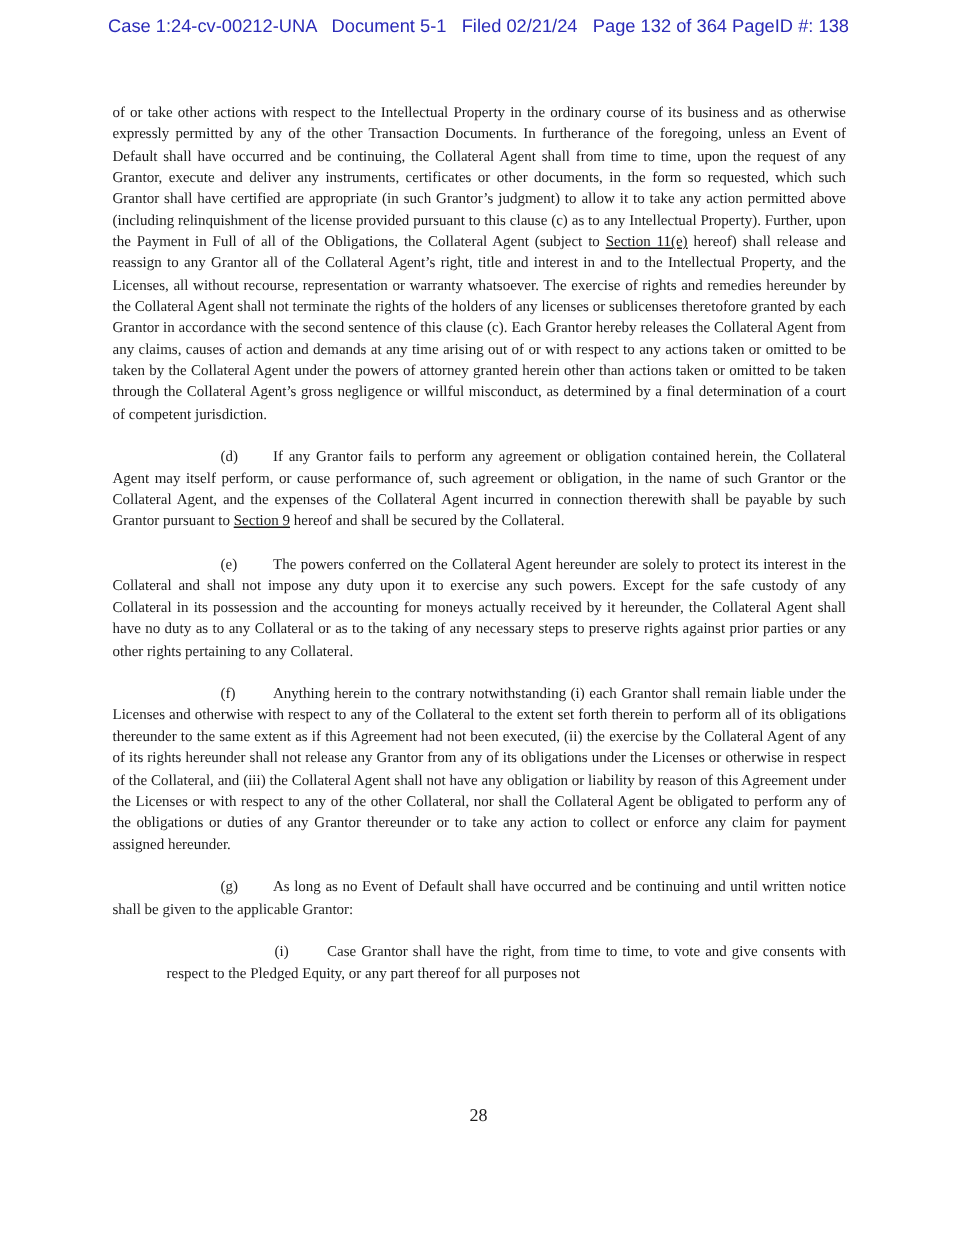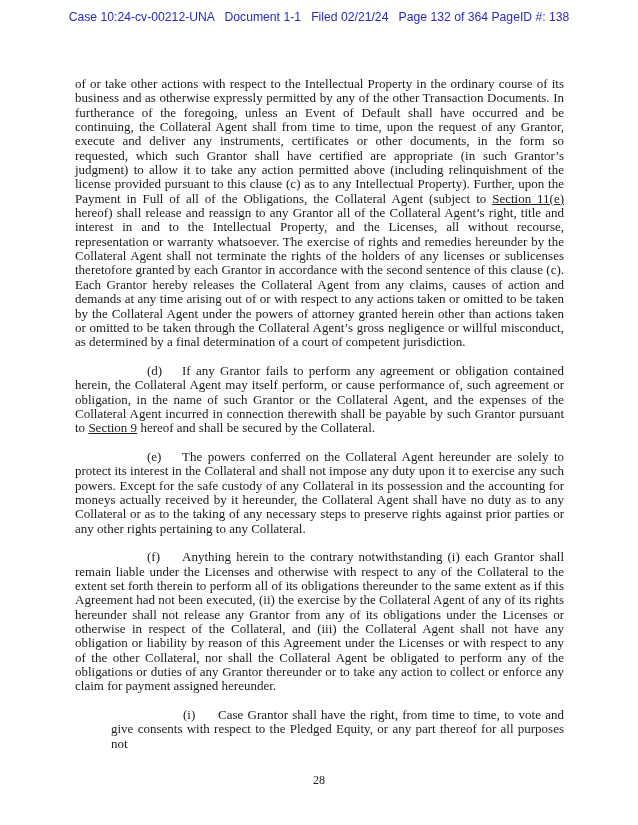--- a/index.html
+++ b/index.html
@@ -4,50 +4,50 @@
 <style>
   html, body { margin: 0; padding: 0; background: #ffffff; }
   body { width: 638px; height: 825px; position: relative; overflow: hidden; }
   .header {
     position: absolute; top: 10px; left: 0; width: 638px; text-align: center;
     font-family: "Liberation Sans", sans-serif; font-size: 12.2px; color: #2a2ab8;
     white-space: pre; letter-spacing: 0px;
   }
   .page {
     position: absolute; top: 69px; left: 75px; width: 489px;
-    font-family: "Liberation Serif", serif; font-size: 13px; line-height: 14.35px;
+    font-family: "Liberation Serif", serif; font-size: 10px; line-height: 14.35px;
     color: #1a1a1a;
-    margin-top: 8px;
   }
   .page p { margin: 0 0 14.3px 0; text-align: justify; }
   .indent { display: inline-block; width: 72px; }
   .enum { display: inline-block; width: 35px; }
   u { text-decoration: underline; }
   .sub {
     margin-left: 36px !important; margin-right: 0;
   }
   .sub .indent { width: 72px; }
   .page-number {
-    position: absolute; top: 773px; left: 0; width: 638px; text-align: center;
+    position: absolute; top: 736px; left: 0; width: 638px; text-align: center;
     font-family: "Liberation Serif", serif; font-size: 12px; color: #1a1a1a;
   }
 </style>
 </head>
 <body>
 
-<div class="header"><span>Case 10:24-cv-00212-UNA</span>   <span>Document 1-1</span>   <span>Filed 02/21/24</span>   <span>Page 132 of 364</span> <span>PageID #: 138</span></div>
+<div class="header"><span>Case 1:24-cv-00212-UNA</span>   <span>Document 5-1</span>   <span>Filed 02/21/24</span>   <span>Page 132 of 364</span> <span>PageID #: 138</span></div>
 
 <div class="page">
 
   <p><span>of or take other actions with respect to the Intellectual Property in the ordinary course of its business and as otherwise expressly permitted by any of the other Transaction Documents. In furtherance of the foregoing, unless an Event of Default shall have occurred and be continuing, the Collateral Agent shall from time to time, upon the request of any Grantor, execute and deliver any instruments, certificates or other documents, in the form so requested, which such Grantor shall have certified are appropriate (in such Grantor’s judgment) to allow it to take any action permitted above (including relinquishment of the license provided pursuant to this clause (c) as to any Intellectual Property). Further, upon the Payment in Full of all of the Obligations, the Collateral Agent (subject to </span><u>Section 11(e)</u><span> hereof) shall release and reassign to any Grantor all of the Collateral Agent’s right, title and interest in and to the Intellectual Property, and the Licenses, all without recourse, representation or warranty whatsoever. The exercise of rights and remedies hereunder by the Collateral Agent shall not terminate the rights of the holders of any licenses or sublicenses theretofore granted by each Grantor in accordance with the second sentence of this clause (c). Each Grantor hereby releases the Collateral Agent from any claims, causes of action and demands at any time arising out of or with respect to any actions taken or omitted to be taken by the Collateral Agent under the powers of attorney granted herein other than actions taken or omitted to be taken through the Collateral Agent’s gross negligence or willful misconduct, as determined by a final determination of a court of competent jurisdiction.</span></p>
 
   <p><span class="indent"></span><span class="enum">(d)</span><span>If any Grantor fails to perform any agreement or obligation contained herein, the Collateral Agent may itself perform, or cause performance of, such agreement or obligation, in the name of such Grantor or the Collateral Agent, and the expenses of the Collateral Agent incurred in connection therewith shall be payable by such Grantor pursuant to </span><u>Section 9</u><span> hereof and shall be secured by the Collateral.</span></p>
 
   <p><span class="indent"></span><span class="enum">(e)</span><span>The powers conferred on the Collateral Agent hereunder are solely to protect its interest in the Collateral and shall not impose any duty upon it to exercise any such powers. Except for the safe custody of any Collateral in its possession and the accounting for moneys actually received by it hereunder, the Collateral Agent shall have no duty as to any Collateral or as to the taking of any necessary steps to preserve rights against prior parties or any other rights pertaining to any Collateral.</span></p>
 
   <p><span class="indent"></span><span class="enum">(f)</span><span>Anything herein to the contrary notwithstanding (i) each Grantor shall remain liable under the Licenses and otherwise with respect to any of the Collateral to the extent set forth therein to perform all of its obligations thereunder to the same extent as if this Agreement had not been executed, (ii) the exercise by the Collateral Agent of any of its rights hereunder shall not release any Grantor from any of its obligations under the Licenses or otherwise in respect of the Collateral, and (iii) the Collateral Agent shall not have any obligation or liability by reason of this Agreement under the Licenses or with respect to any of the other Collateral, nor shall the Collateral Agent be obligated to perform any of the obligations or duties of any Grantor thereunder or to take any action to collect or enforce any claim for payment assigned hereunder.</span></p>
 
+  <p><span class="indent"></span><span class="enum">(g)</span><span>As long as no Event of Default shall have occurred and be continuing and until written notice shall be given to the applicable Grantor:</span></p>
 
   <p class="sub"><span class="indent"></span><span class="enum">(i)</span><span>Case Grantor shall have the right, from time to time, to vote and give consents with respect to the Pledged Equity, or any part thereof for all purposes not</span></p>
 
 </div>
 
 <div class="page-number">28</div>
 
 </body></html>

